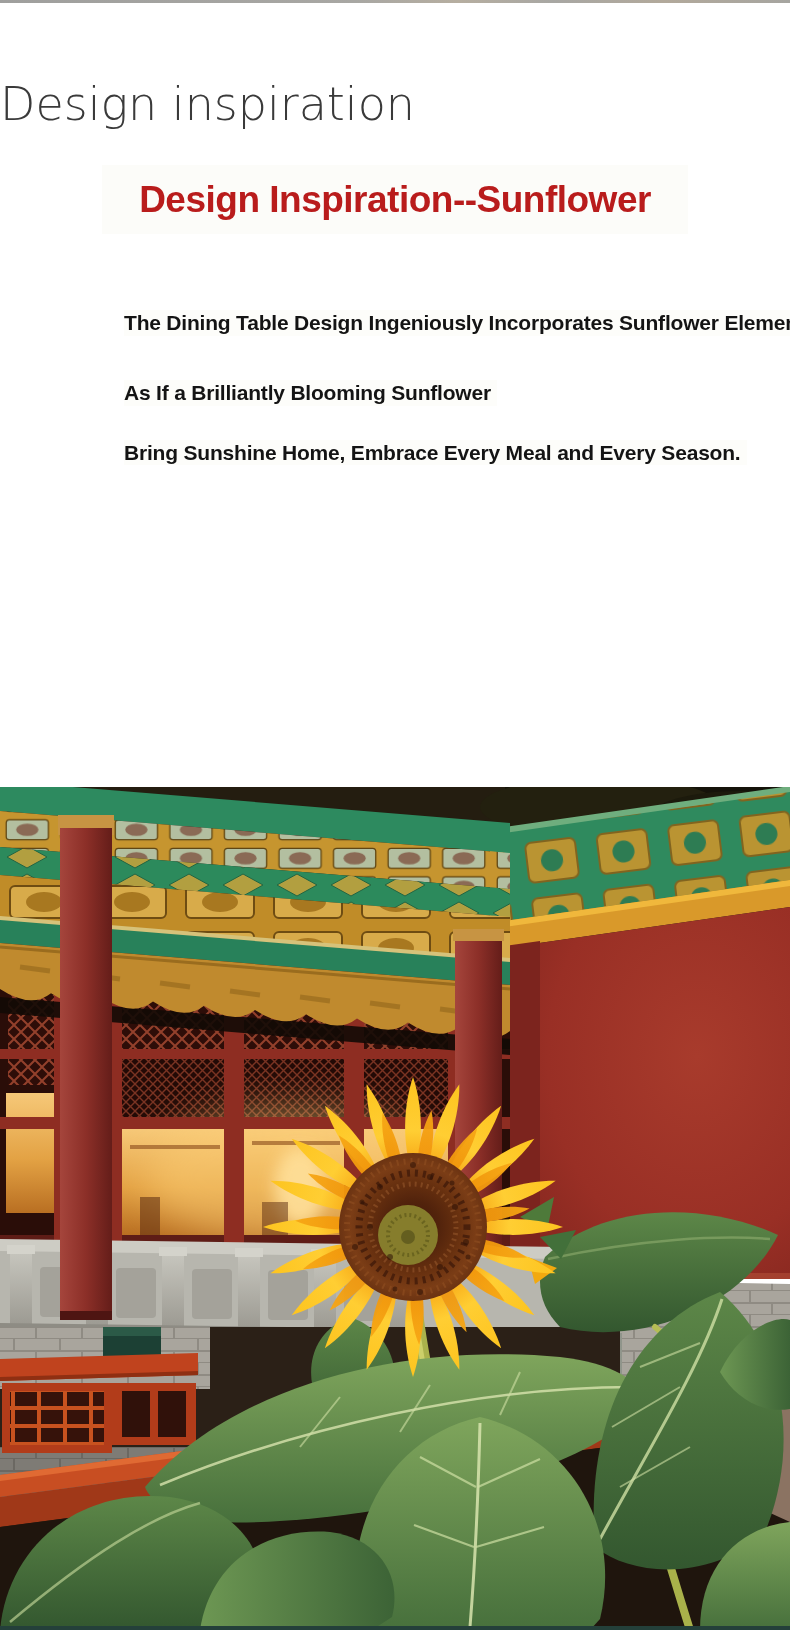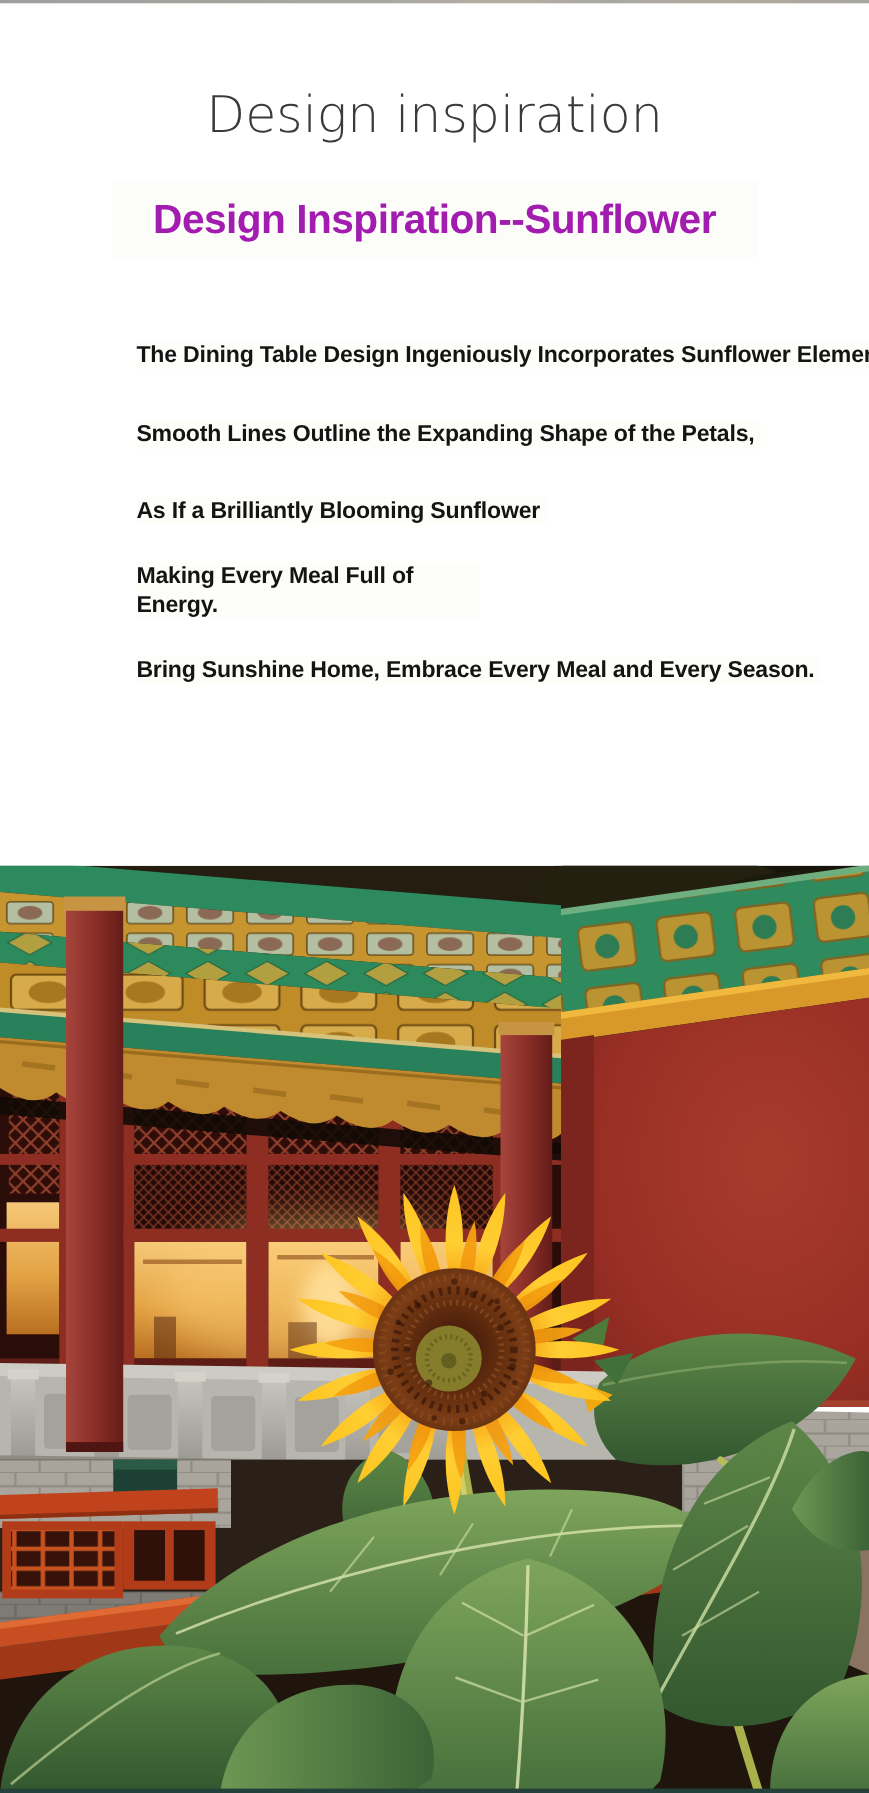--- a/index.html
+++ b/index.html
@@ -1,28 +1,28 @@
 <!DOCTYPE html>
 <html><head>
 <meta charset="utf-8">
 <style>
   * { margin:0; padding:0; box-sizing:border-box; }
   html,body { width:790px; background:#ffffff; }
   body { height:1630px; position:relative; overflow:hidden;
          font-family:"Liberation Sans", sans-serif; }
   .top-border { position:absolute; top:0; left:0; width:790px; height:3px;
     background:linear-gradient(90deg,#9f9f9d 0%,#a8a7a3 45%,#b6aea0 58%,#a8a7a3 70%,#b2a99b 84%,#a6a5a0 100%); }
-  .eyebrow { margin-top:78px; text-align:center;
+  .eyebrow { margin-top:78px; text-align:left;
     font-family:"DejaVu Sans","Liberation Sans",sans-serif;
     font-weight:200; font-stretch:condensed; font-size:46px; line-height:1.15;
     color:#3a3a3a; letter-spacing:0px; }
   .heading-wrap { margin:34px auto 0 auto; width:586px; padding:13px 0 12px 0;
     background:#fcfcf9; text-align:center; }
   .heading { font-size:37px; font-weight:700; font-stretch:condensed;
-    letter-spacing:-0.5px; color:#a21caf; line-height:1.2; }
+    letter-spacing:-0.5px; color:#b91c1c; line-height:1.2; }
   .desc { padding-left:124px; }
   .desc p { font-size:21px; font-weight:700; font-stretch:semi-condensed;
     color:#141414; line-height:1.22; white-space:nowrap; letter-spacing:-0.2px;
     background:#fdfdfa; width:fit-content; padding-right:6px; }
   .p1 { margin-top:76px; }
   .p2 { margin-top:46px; }
   .p3 { margin-top:44px; }
   .p4 { margin-top:50px; }
   .p5 { margin-top:34px; white-space:normal !important; max-width:312px; }
   .p6 { margin-top:34px;text-align:right; }
@@ -36,23 +36,21 @@
   <div class="top-border"></div>
 
   <h2 class="eyebrow">Design inspiration</h2>
 
   <div class="heading-wrap">
     <h1 class="heading">Design Inspiration--Sunflower</h1>
   </div>
 
   <div class="desc">
     <p class="p1">The Dining Table Design Ingeniously Incorporates Sunflower Elements,</p>
-    <p class="p2">Smooth Lines Outline the Expanding Shape of the Petals,</p>
     <p class="p3">As If a Brilliantly Blooming Sunflower</p>
-    <p class="p5">Making Every Meal Full of Energy.</p>
     <p class="p6">Bring Sunshine Home, Embrace Every Meal and Every Season.</p>
   </div>
 
   <div class="photo">
   <svg width="790" height="843" viewBox="0 0 790 843" preserveAspectRatio="none" xmlns="http://www.w3.org/2000/svg">
     <defs>
       <linearGradient id="gGlow" x1="0" y1="0" x2="0" y2="1">
         <stop offset="0" stop-color="#f6c878"></stop>
             <stop offset="0.55" stop-color="#e3a244"></stop>
             <stop offset="1" stop-color="#b96f22"></stop>

